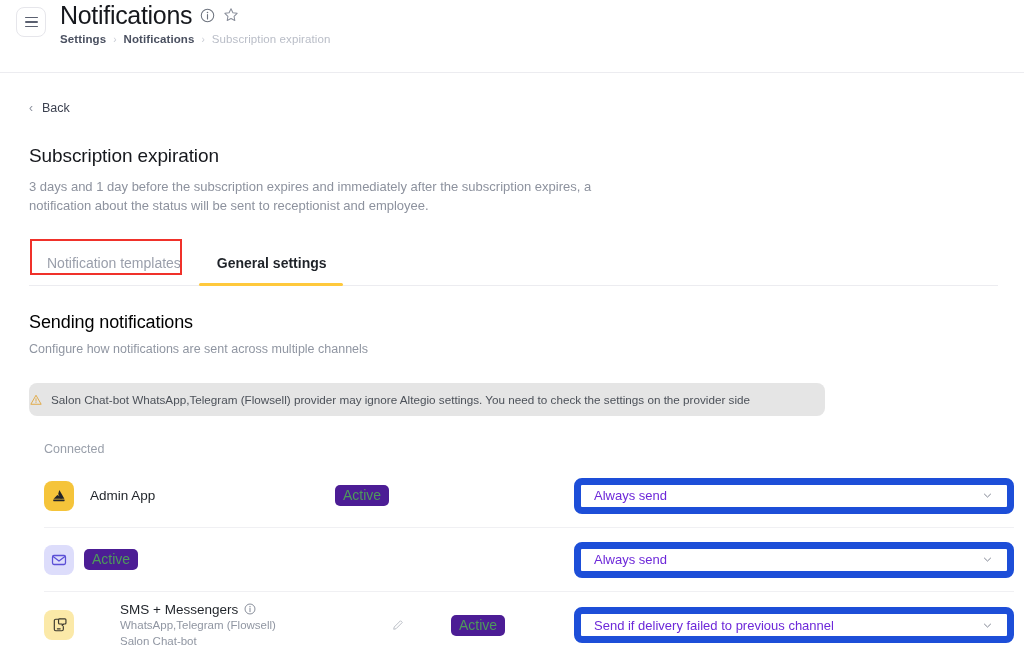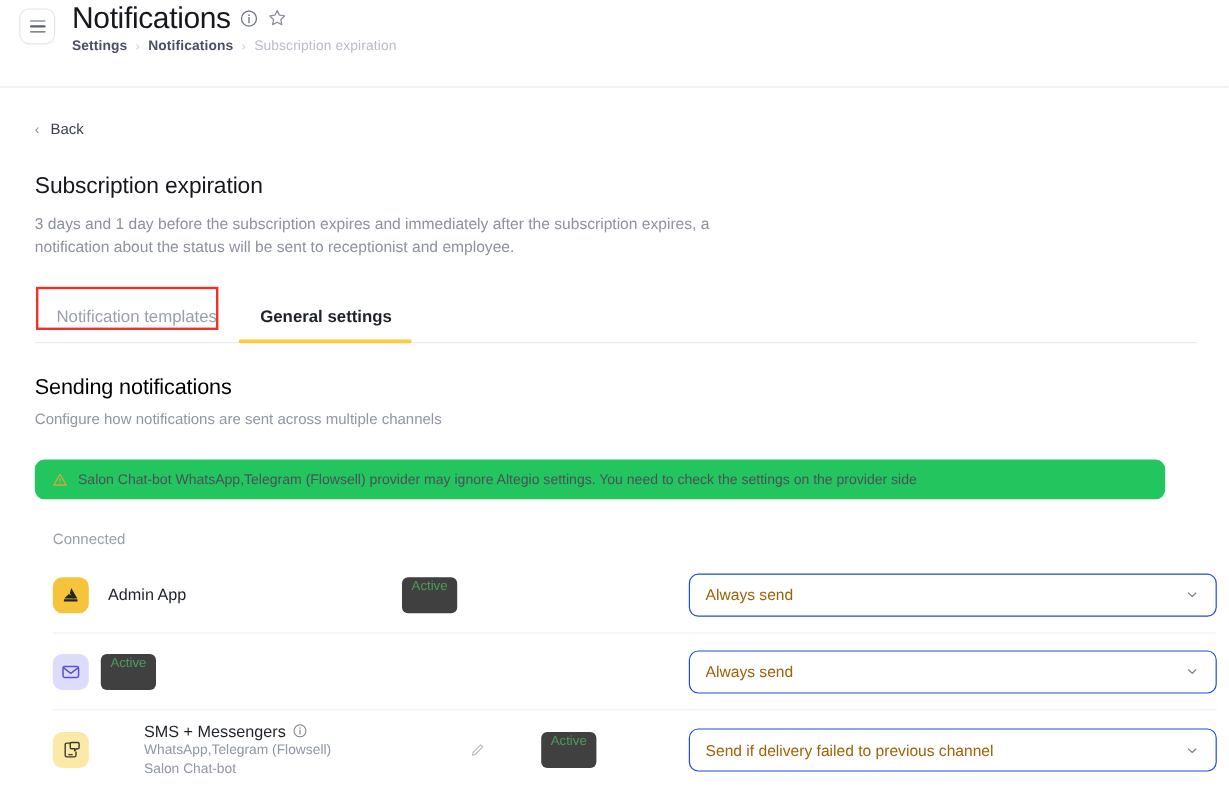--- a/index.html
+++ b/index.html
@@ -122,28 +122,28 @@
     letter-spacing: -0.1px;
   }
   .sub-desc {
     font-size: 12.5px;
     color: #9096a2;
     margin-top: 9px;
   }
 
   .banner {
     margin-top: 27px;
-    width: 942px;
+    width: 796px;
     min-height: 33px;
-    background: #22c55e;
+    background: #e5e5e5;
     border-radius: 8px;
     display: flex;
     align-items: center;
     gap: 8px;
-    padding: 8px 14px;
+    padding: 8px 0;
   }
   .banner-text {
     font-size: 11.7px;
     color: #4c5159;
     line-height: 16px;
   }
 
   .connected-label {
     font-size: 12.5px;
     color: #9aa0ab;
@@ -173,41 +173,41 @@
     display: flex; align-items: center; gap: 6px;
   }
   .ch-sub {
     font-size: 11.5px;
     color: #9096a2;
     line-height: 15px;
     margin-top: 1px;
   }
   .pencil { width: 26px; display:flex; align-items:center; justify-content:center; }
   .badge {
-    background: #404040;
+    background: #4c1d95;
     color: #4e9a5b;
-    font-size: 11px;
+    font-size: 14px;
     border-radius: 5px;
-    padding: 3px 8px 16px;
+    padding: 3px 8px 4px;
     line-height: 1;
     margin-left: 10px;
     flex: 0 0 auto;
   }
   .select {
     margin-left: auto;
     width: 440px;
     height: 36px;
-    border: 1px solid #1d4ed8;
+    border: 7px solid #1d4ed8;
     border-radius: 8px;
     background: #fff;
     display: flex;
     align-items: center;
     padding: 0 13px;
     font-size: 13px;
-    color: #a16207;
+    color: #6d28d9;
     justify-content: space-between;
   }
   .chev { color: #7d8390; display: flex; align-items: center; }
 </style>
 </head>
 <body>
 
 <div class="topbar">
   <div class="burger-btn">
     <div class="burger-lines">

